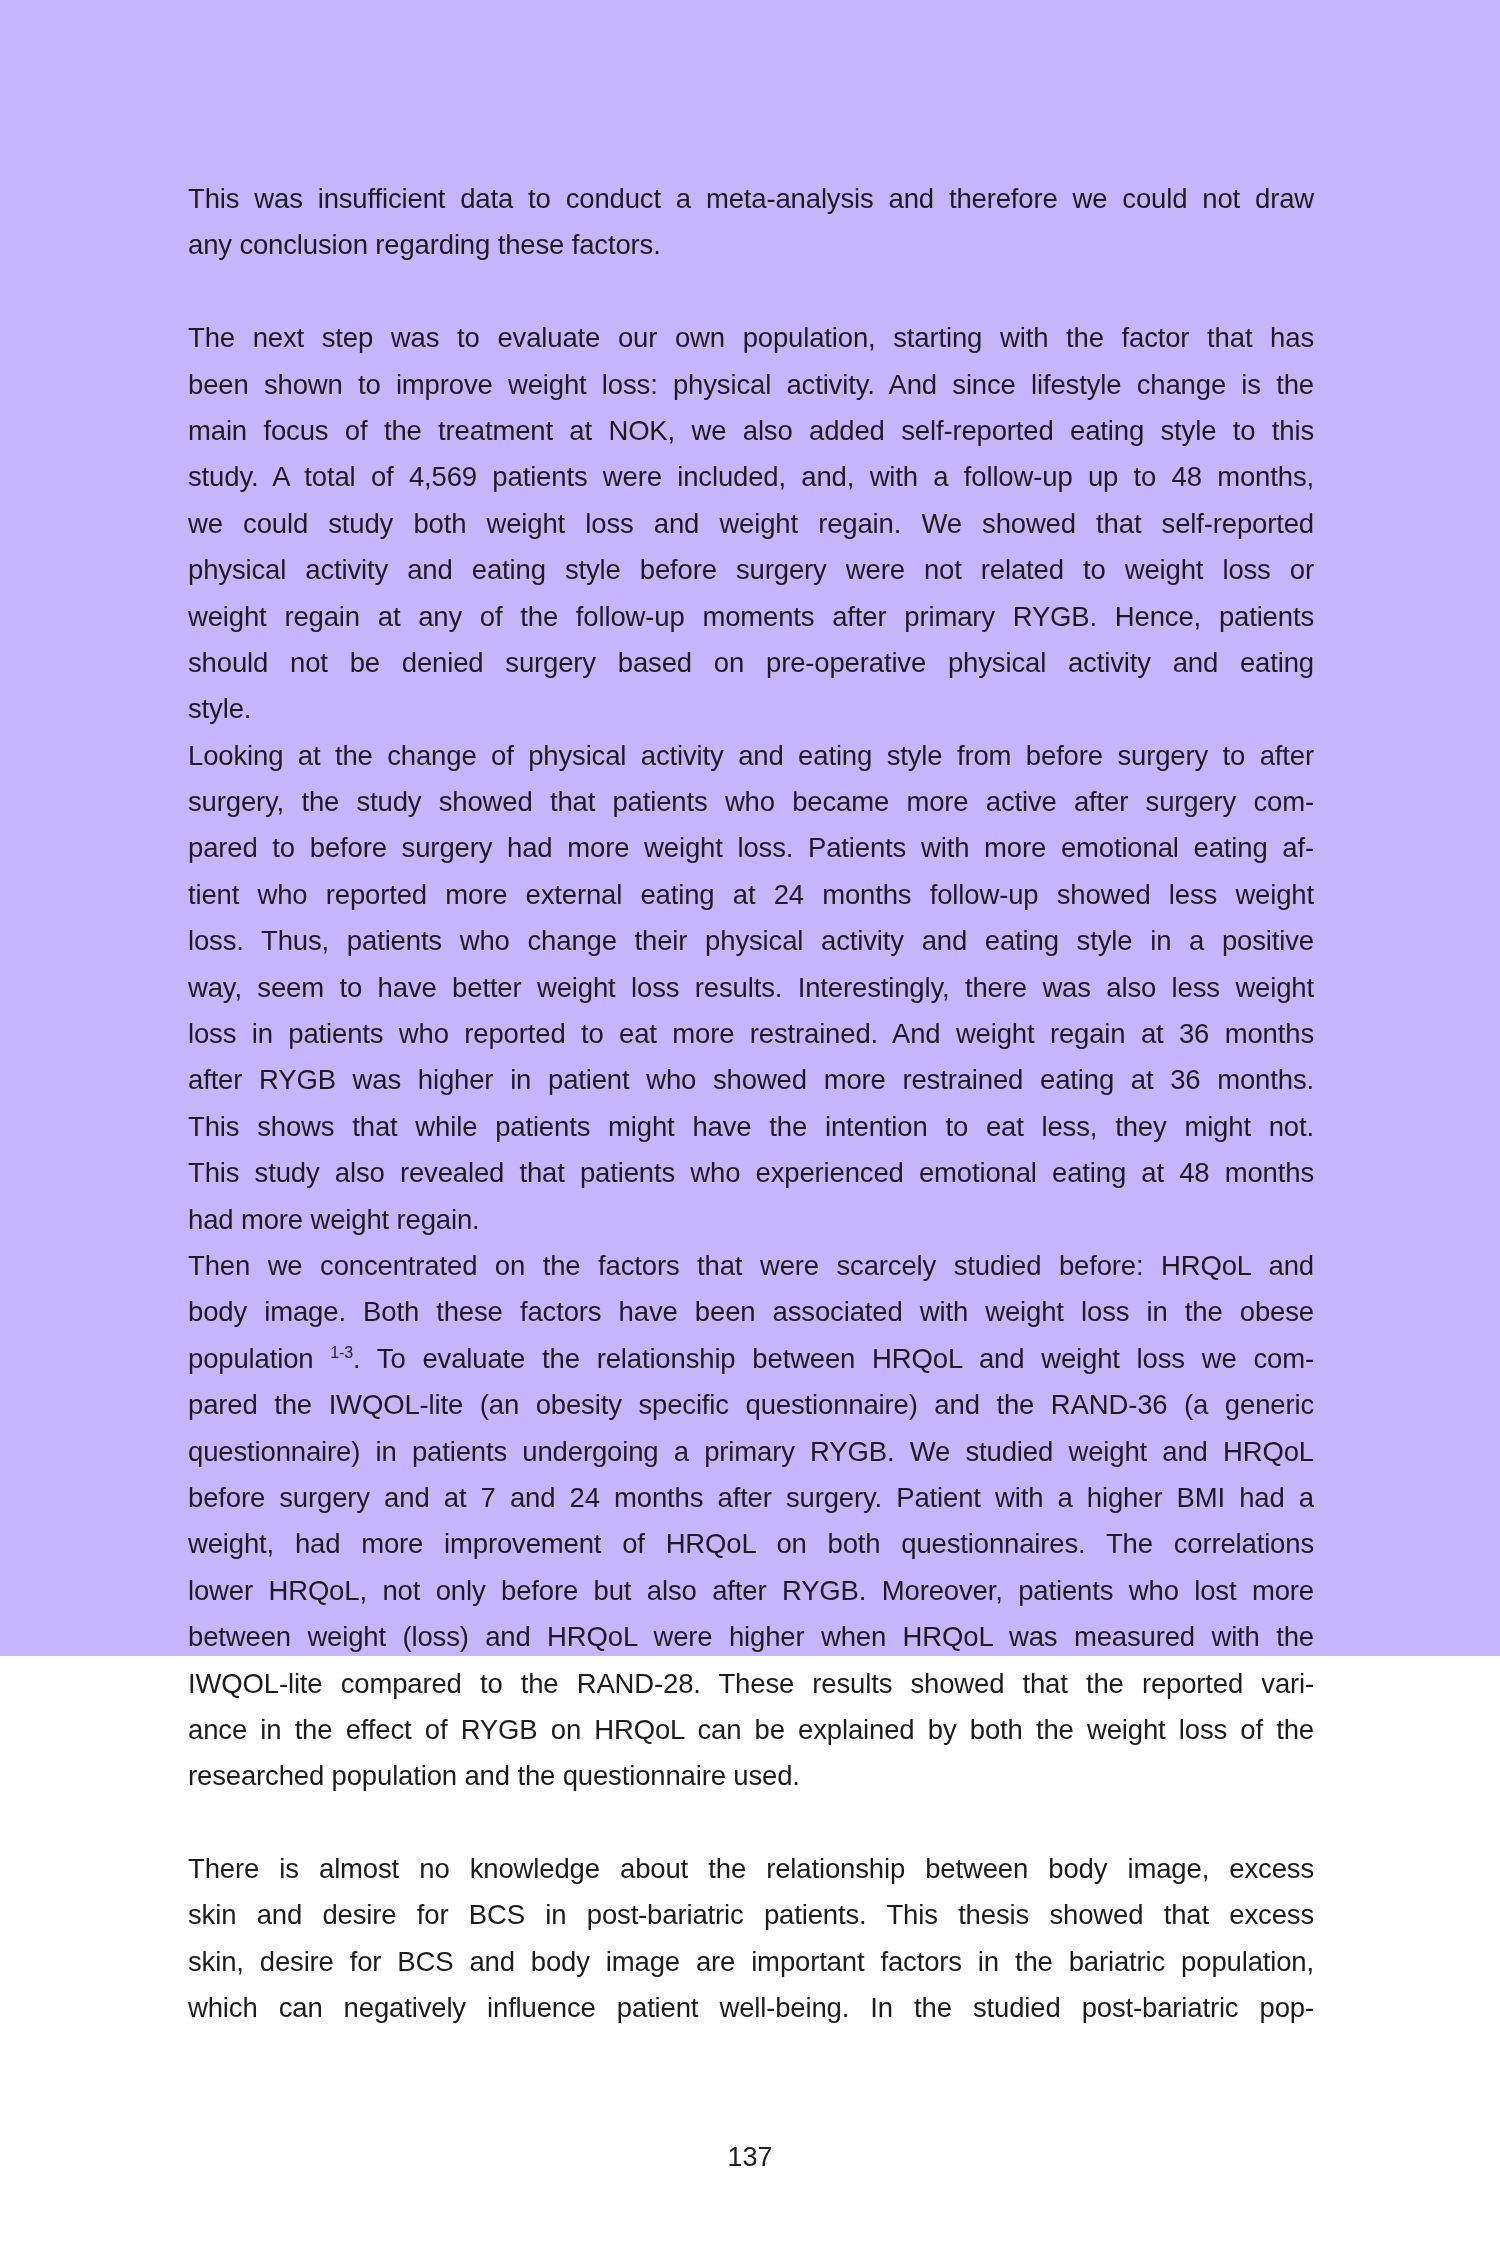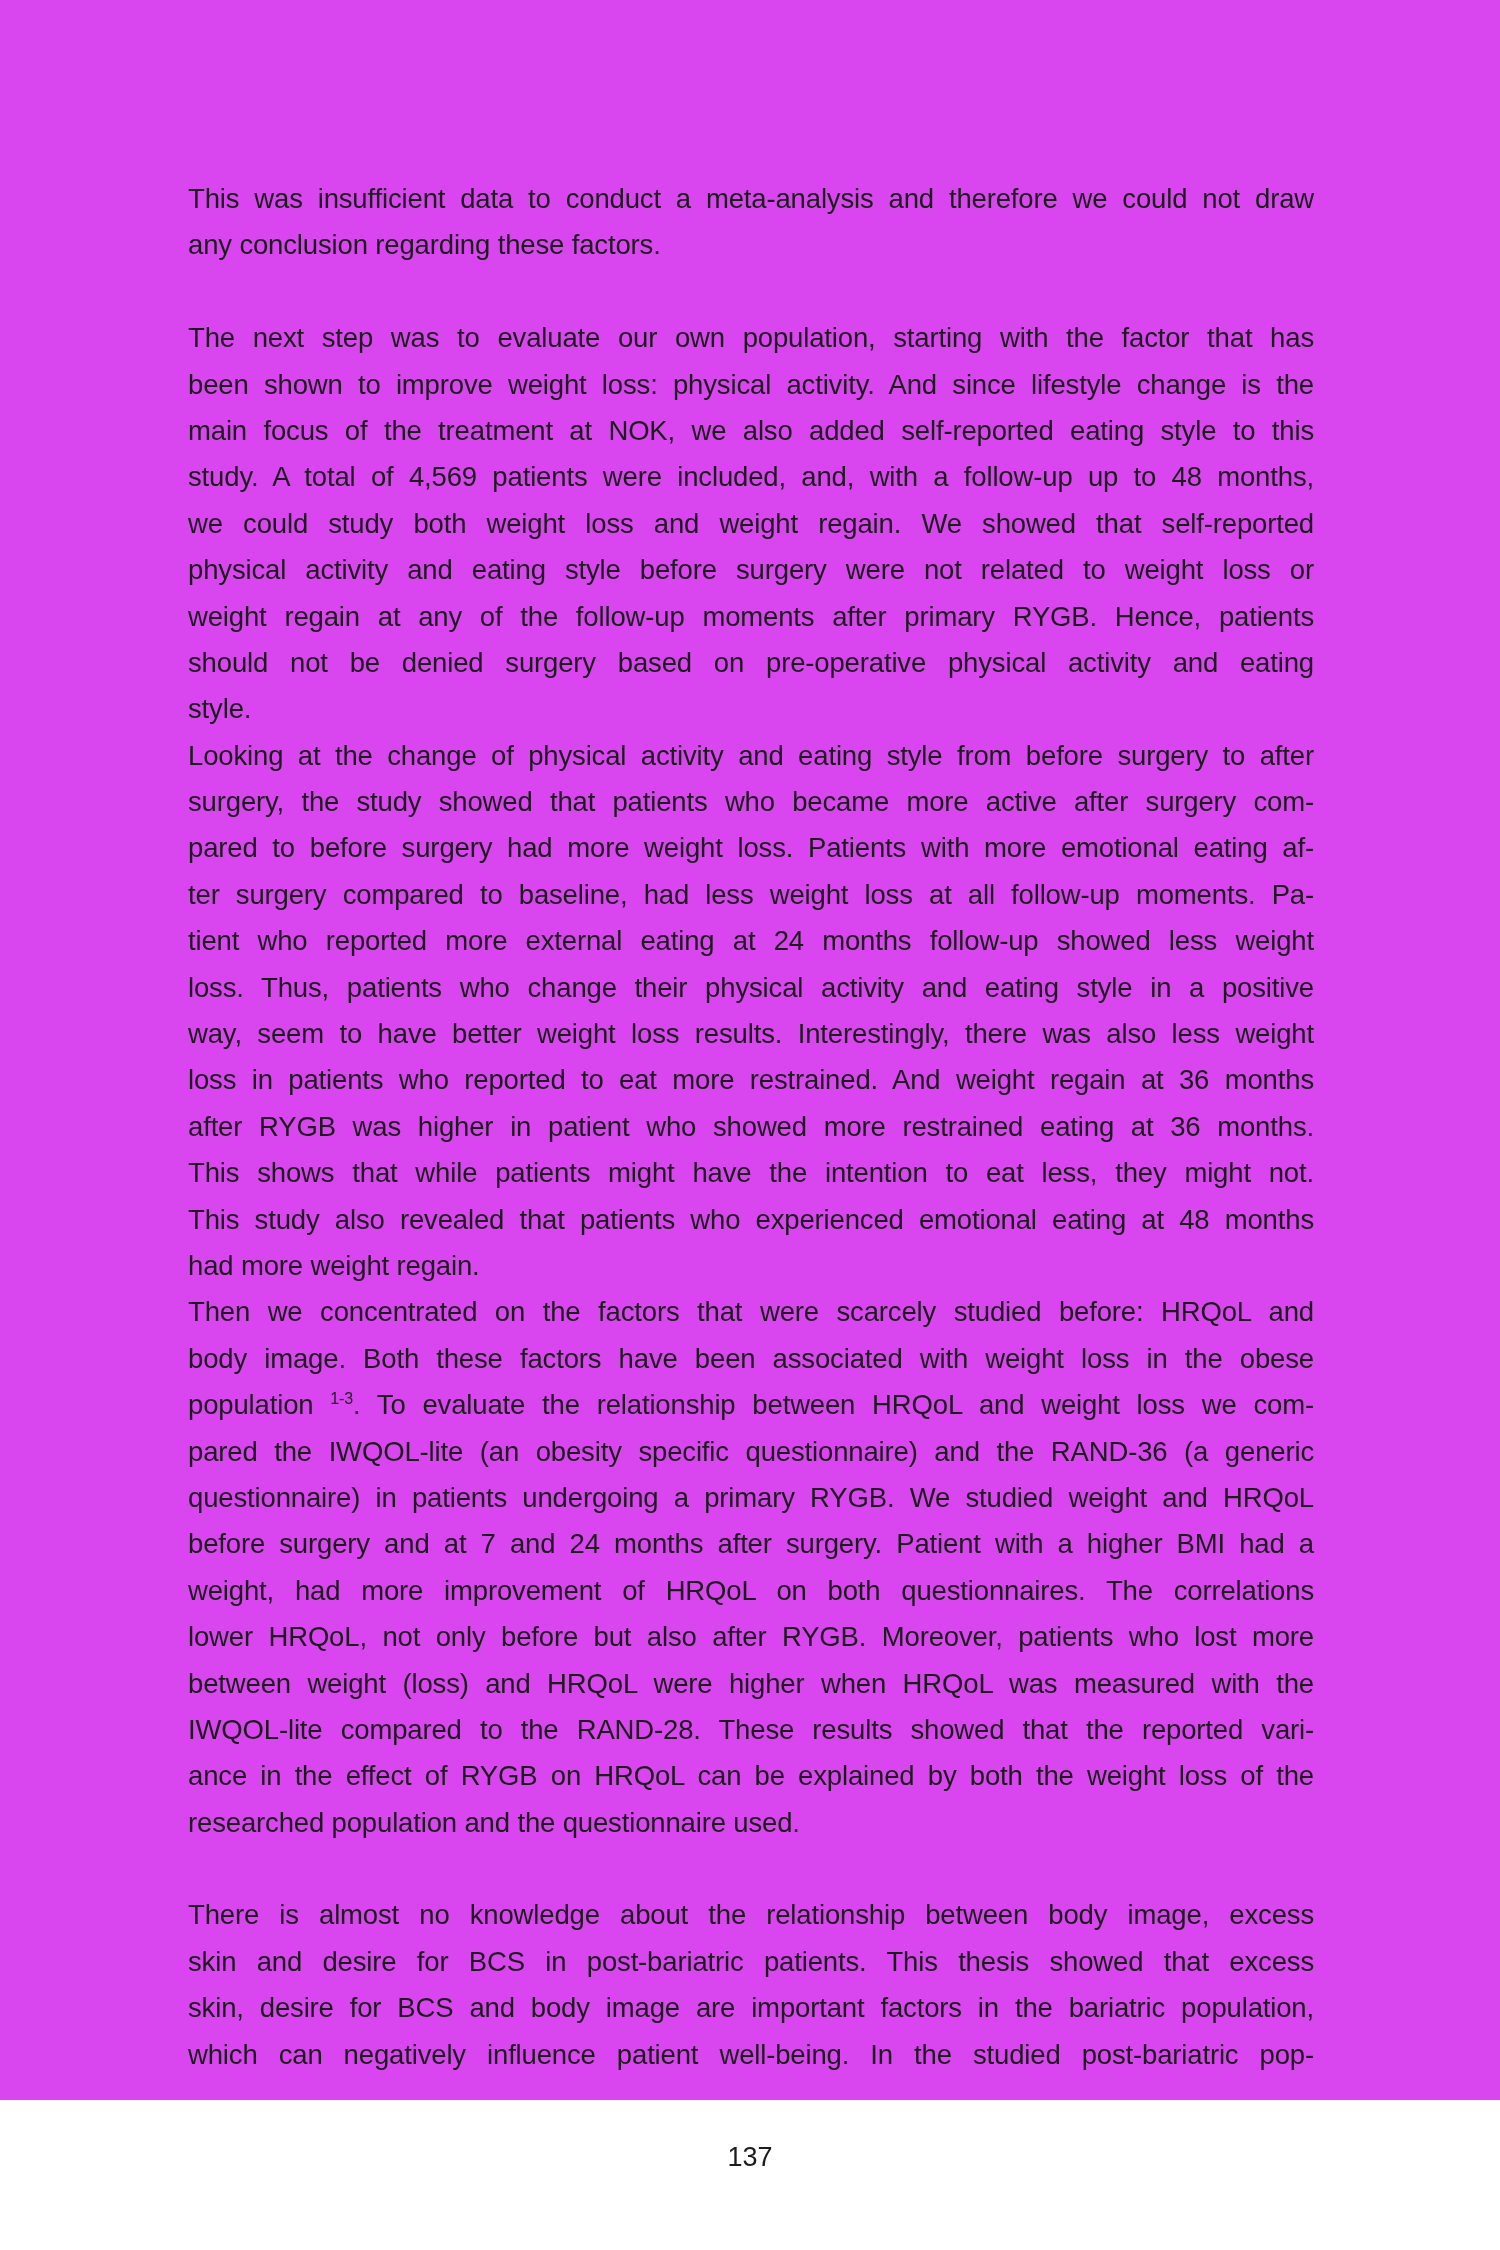--- a/index.html
+++ b/index.html
@@ -12,22 +12,22 @@
       height: 2250px;
       position: relative;
       overflow: hidden;
       font-family: "Liberation Sans", sans-serif;
       color: #1c1c1c;
     }
     .page {
       position: absolute;
       left: 0; top: 0;
       width: 1500px;
-      height: 2100px;
-      background: #d946ef;
+      height: 1656px;
+      background: #c4b5fd;
     }
     .text-column {
       position: absolute;
       left: 188px;
       top: 176px;
       width: 1126px;
     }
     .line {
       display: block;
       height: 46.4px;
@@ -82,21 +82,20 @@
       <span class="line">physical activity and eating style before surgery were not related to weight loss or</span>
       <span class="line">weight regain at any of the follow-up moments after primary RYGB. Hence, patients</span>
       <span class="line">should not be denied surgery based on pre-operative physical activity and eating</span>
       <span class="line last">style.</span>
     </div>
 
     <div>
       <span class="line">Looking at the change of physical activity and eating style from before surgery to after</span>
       <span class="line">surgery, the study showed that patients who became more active after surgery com-</span>
       <span class="line">pared to before surgery had more weight loss. Patients with more emotional eating af-</span>
-      <span class="line">ter surgery compared to baseline, had less weight loss at all follow-up moments. Pa-</span>
       <span class="line">tient who reported more external eating at 24 months follow-up showed less weight</span>
       <span class="line">loss. Thus, patients who change their physical activity and eating style in a positive</span>
       <span class="line">way, seem to have better weight loss results. Interestingly, there was also less weight</span>
       <span class="line">loss in patients who reported to eat more restrained. And weight regain at 36 months</span>
       <span class="line">after RYGB was higher in patient who showed more restrained eating at 36 months.</span>
       <span class="line">This shows that while patients might have the intention to eat less, they might not.</span>
       <span class="line">This study also revealed that patients who experienced emotional eating at 48 months</span>
       <span class="line last">had more weight regain.</span>
     </div>
 

